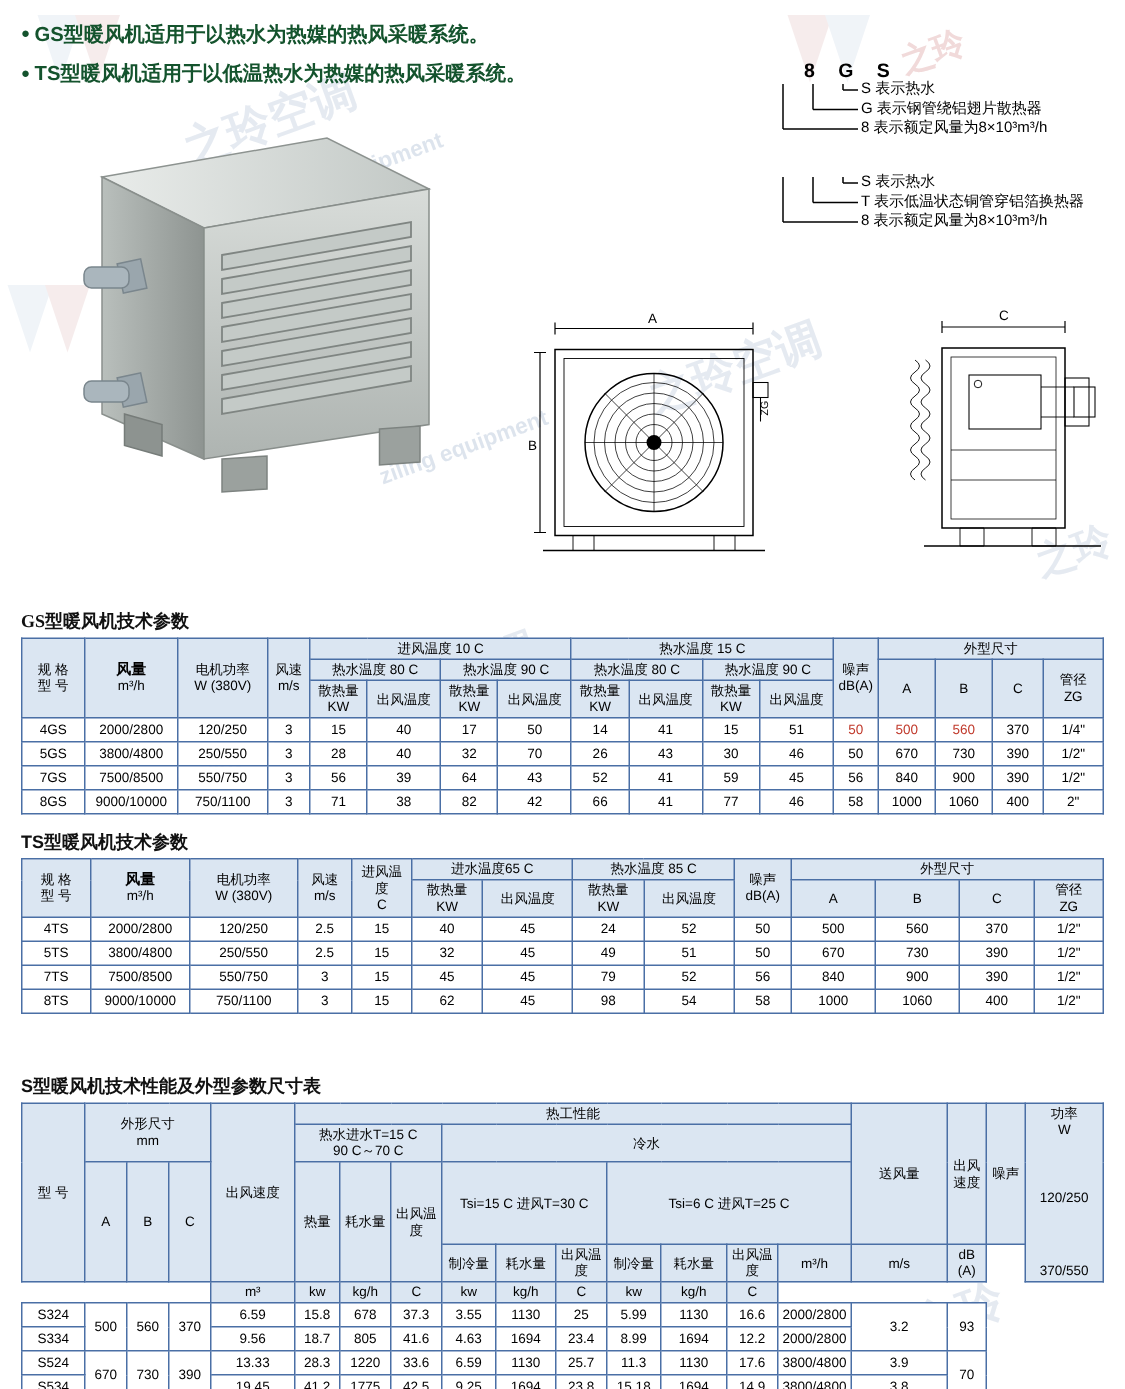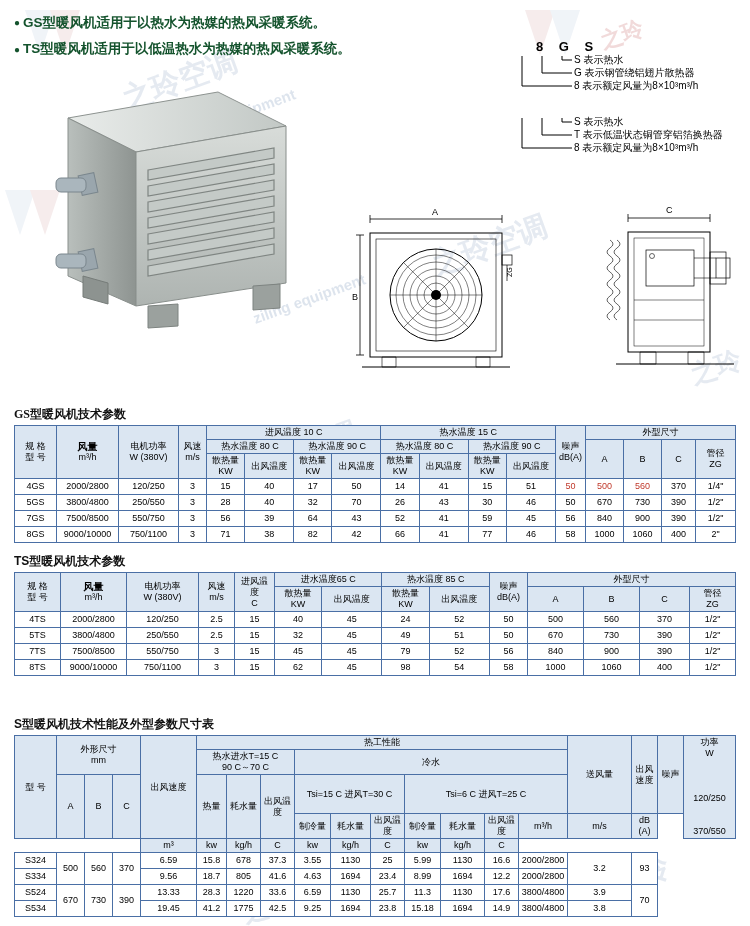--- a/index.html
+++ b/index.html
@@ -574,21 +574,21 @@
           <div>出风速度</div>
         </td>
         <td colspan="10">热工性能</td>
         <td rowspan="3" style="width:64px">送风量</td>
         <td rowspan="3" style="width:26px">出风速度</td>
         <td rowspan="3" style="width:26px">噪声</td>
         <td rowspan="4" style="width:52px">
           <div>功率</div>
           <div>W</div>
           <div style="margin-top:34px">120/250</div>
-          <div style="margin-top:22px">370/550</div>
+          <div style="margin-top:38px">370/550</div>
         </td>
       </tr>
       <tr>
         <td colspan="3">
           <div>热水进水T=15 C</div>
           <div>90 C～70 C</div>
         </td>
         <td colspan="7">冷水</td>
       </tr>
       <tr>

